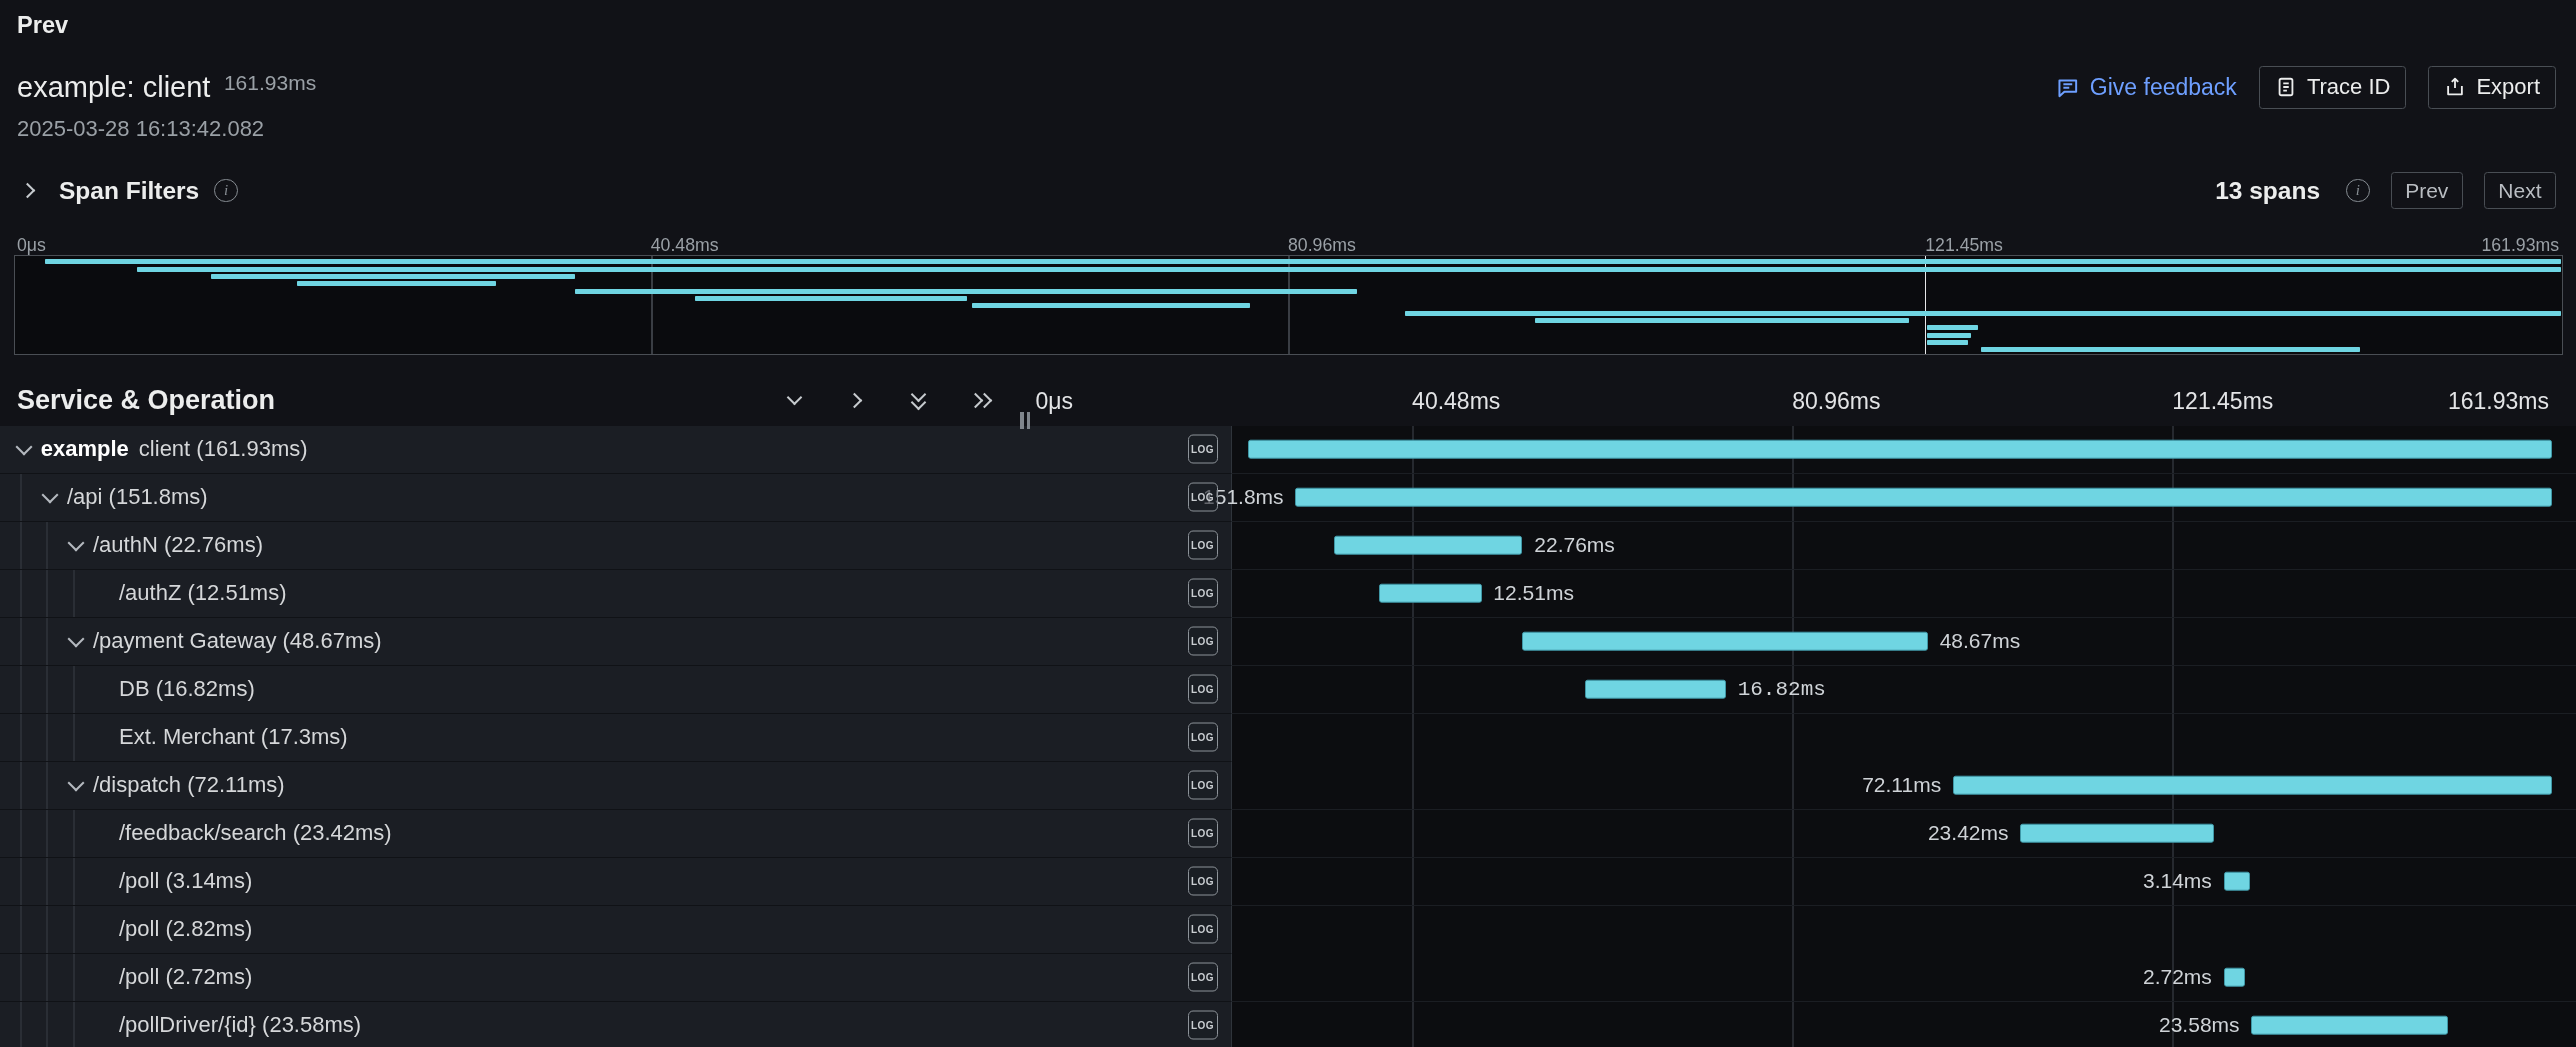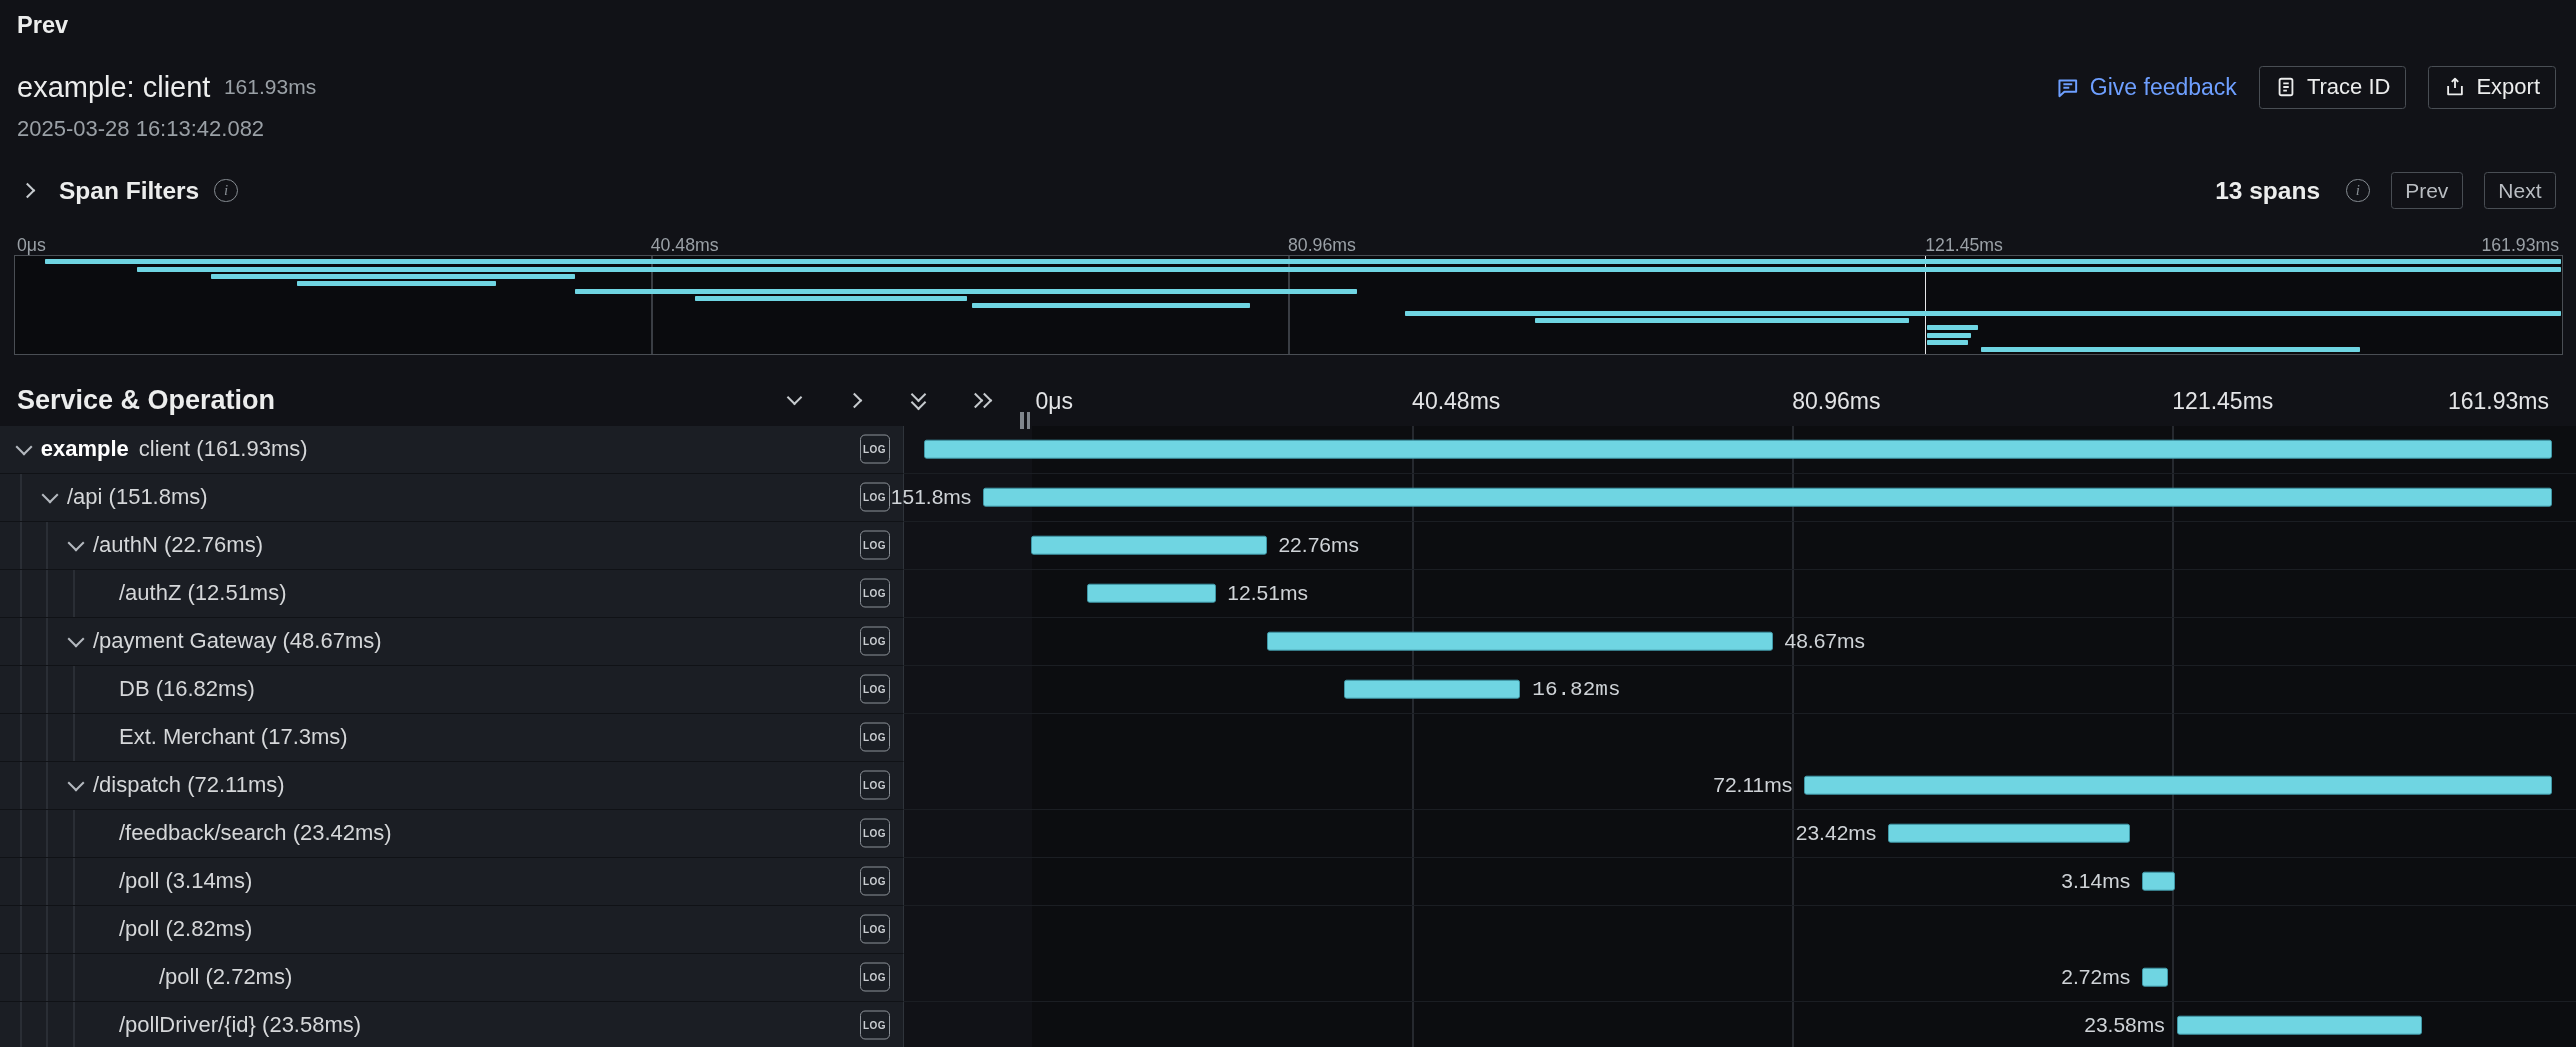--- a/index.html
+++ b/index.html
@@ -8,21 +8,21 @@
     background:#111217; color:#d8d9da;
     font-family:"Liberation Sans", sans-serif;
     overflow:hidden;
   }
   :root { --bar:#6fd5e2; --link:#6e9fff; --border:#494e54; --muted:#9aa0a6; }
 
   
   .top { padding:11.8px 20px 0 17px; }
   .overline { font-size:23.6px; font-weight:700; color:#eceded; }
   .title-row { display:flex; justify-content:space-between; align-items:center; margin-top:27px; }
-  .title-left { display:flex; align-items:center; }
+  .title-left { display:flex; align-items:flex-start; }
   .title { font-size:29px; font-weight:500; color:#eceded; }
   .title-duration { font-size:21px; color:var(--muted); margin-left:13.5px; }
   .timestamp { font-size:22px; color:var(--muted); margin-top:6.7px; }
   .title-actions { display:flex; align-items:center; gap:22px; }
   .link { display:inline-flex; align-items:center; gap:10px; color:var(--link); font-size:23px; font-weight:500; cursor:pointer; }
   .btn { display:inline-flex; align-items:center; gap:10px; padding:7.6px 15px; border:1.7px solid var(--border); border-radius:3.4px; font-size:22px; font-weight:500; color:#eceded; background:transparent; cursor:pointer; font-family:inherit; }
   .btn svg, .link svg { display:block; }
 
   
   .filters { display:flex; justify-content:space-between; align-items:center; padding:30px 20px 13.5px 17px; }
@@ -63,21 +63,21 @@
   .axis-tick { position:absolute; top:13.5px; font-size:23px; color:#e3e4e6; white-space:nowrap; }
   .resize-handle { position:absolute; left:1016px; bottom:-5px; width:18.6px; height:18.6px; z-index:3; cursor:col-resize; }
   .resize-handle::before, .resize-handle::after { content:""; position:absolute; top:0; width:3.4px; height:17px; background:#80868d; }
   .resize-handle::before { left:4.2px; } .resize-handle::after { left:11px; }
 
   
   .rows { position:relative; background:linear-gradient(to right, transparent 1032px, #0c0d10 1032px); }
   .grid-overlay { position:absolute; left:1032px; right:23.6px; top:0; bottom:0; }
   .gridline { position:absolute; top:0; bottom:0; width:1.7px; background:#26292f; }
   .row { display:flex; height:48px; }
-  .row-left { width:904px; flex:0 0 auto; background:#1b1e24; border-bottom:1.7px solid #101216; border-right:1.7px solid #2f343b; position:relative; display:flex; align-items:center; overflow:hidden; }
+  .row-left { width:1232px; flex:0 0 auto; background:#1b1e24; border-bottom:1.7px solid #101216; border-right:1.7px solid #2f343b; position:relative; display:flex; align-items:center; overflow:hidden; }
   .tree-guide { position:absolute; top:0; bottom:0; width:1.7px; background:#2a2e35; }
   .row-label { display:flex; align-items:center; white-space:nowrap; font-size:22px; color:#d5d7d9; position:relative; z-index:1; }
   .svc { font-weight:700; color:#ffffff; margin-right:10px; }
   .twisty { width:29px; height:25px; position:relative; flex:0 0 auto; }
   .twisty.open::before { content:""; position:absolute; left:5.9px; top:4.2px; width:10px; height:10px; border-right:2.5px solid #b4b9bf; border-bottom:2.5px solid #b4b9bf; transform:rotate(45deg); }
   .log-badge { position:absolute; right:13.5px; top:50%; transform:translateY(-50%); width:30px; height:29px; border:1.7px solid #8d9399; border-radius:5px; color:#c9cdd1; font-size:10px; font-weight:700; display:flex; align-items:center; justify-content:center; letter-spacing:0.4px; cursor:pointer; z-index:2; background:rgba(27,30,36,.6); }
   .row-right { flex:1; position:relative; border-bottom:1.7px solid #1b1e23; }
   .row-inner { position:absolute; left:0; right:23.6px; top:0; bottom:0; }
   .bar { position:absolute; top:50%; transform:translateY(-50%); height:18.6px; background:var(--bar); border:1.7px solid #3f97a6; border-radius:2.5px; cursor:pointer; }
   .dur { position:absolute; top:50%; transform:translateY(-50%); font-size:21px; color:#cfd3d7; white-space:nowrap; }
@@ -384,21 +384,21 @@
             <span class="op">/poll (2.82ms)</span>
           </div>
           <span class="log-badge">LOG</span>
         </div>
       </div>
       <div class="row">
         <div class="row-left">
           <div class="tree-guide" style="left: 20px;"></div>
           <div class="tree-guide" style="left: 46px;"></div>
           <div class="tree-guide" style="left: 73px;"></div>
-          <div class="row-label" style="padding-left: 90px; gap: 40px;">
+          <div class="row-label" style="padding-left: 90px;">
             <span class="twisty"></span>
             <span class="op">/poll (2.72ms)</span>
           </div>
           <span class="log-badge">LOG</span>
         </div>
         <div class="row-right">
           <div class="row-inner">
             <div class="bar" style="left: 75.1%; width: 1.6%;"></div>
             <span class="dur" style="right: calc(24.9% + 11.8px);">2.72ms</span>
           </div>

